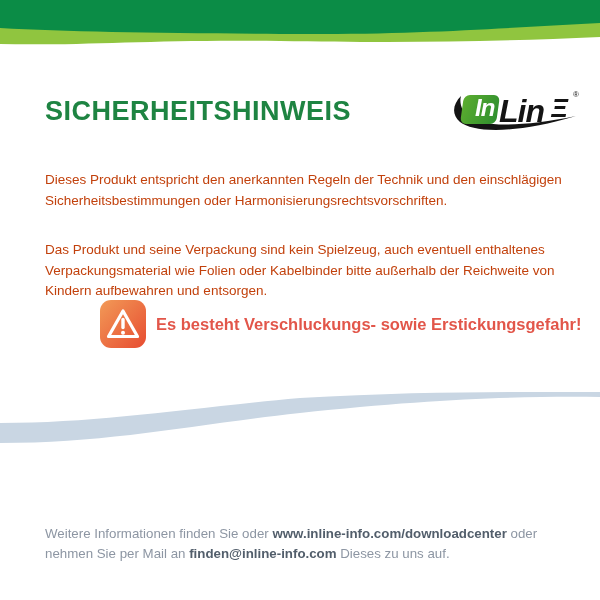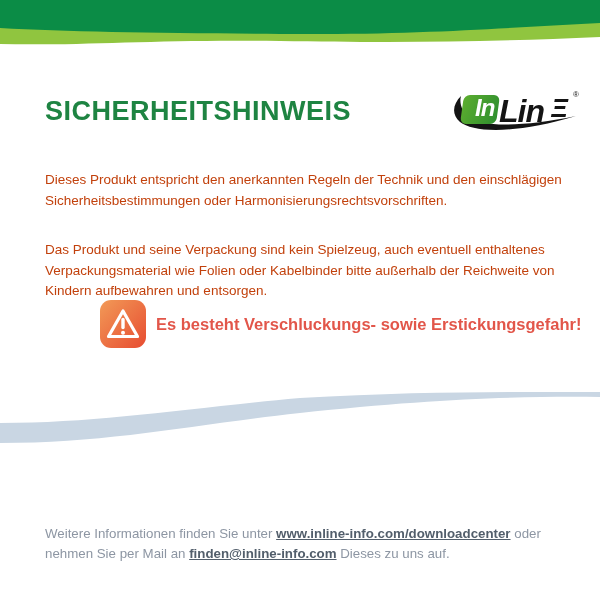--- a/index.html
+++ b/index.html
@@ -71,21 +71,21 @@
   }
 
   
   .ribbon{position:absolute;left:0;top:385px;width:600px;height:70px;}
 
   
   .footer{
     position:absolute;left:45px;top:524px;width:526px;
     font-size:13.3px;line-height:20px;color:#8D96A3;
   }
-  .footer b{color:#525E6B;font-weight:bold;text-decoration:underline;}
+  .footer b{color:#525E6B;font-weight:bold;}
 </style>
 </head>
 <body>
 
 <div class="page">
 
   <svg class="top-banner" viewBox="0 0 600 56" preserveAspectRatio="none">
     <path d="M0,0 H600 V37 C490,42 400,43 280,41 C160,39 80,46 0,44 Z" fill="#90C53F"></path>
     <path d="M0,0 H600 V23 C500,28 420,35 280,34 C160,33 70,32 0,28 Z" fill="#0B8C46"></path>
   </svg>
@@ -119,15 +119,15 @@
       <line x1="23" y1="19.5" x2="23" y2="27.5" stroke="#ffffff" stroke-width="3.4" stroke-linecap="round"></line>
       <circle cx="23" cy="32.8" r="2" fill="#ffffff"></circle>
     </svg>
     <div class="warning-text">Es besteht Verschluckungs- sowie Erstickungsgefahr!</div>
   </div>
 
   <svg class="ribbon" viewBox="0 0 600 70" preserveAspectRatio="none">
     <path d="M0,38 C100,38 180,24 300,13 C420,6 520,7 600,7 L600,12 C520,11 430,14 300,28 C190,40 110,58 0,58 Z" fill="#C9D6E3"></path>
   </svg>
 
-  <div class="footer"><span>Weitere Informationen finden Sie unter </span><b>www.inline-info.com/downloadcenter</b><span> oder nehmen Sie per Mail an </span><b>finden@inline-info.com</b><span> Dieses zu uns auf.</span></div>
+  <div class="footer"><span>Weitere Informationen finden Sie oder </span><b>www.inline-info.com/downloadcenter</b><span> oder nehmen Sie per Mail an </span><b>finden@inline-info.com</b><span> Dieses zu uns auf.</span></div>
 
 </div>
 
 </body></html>

